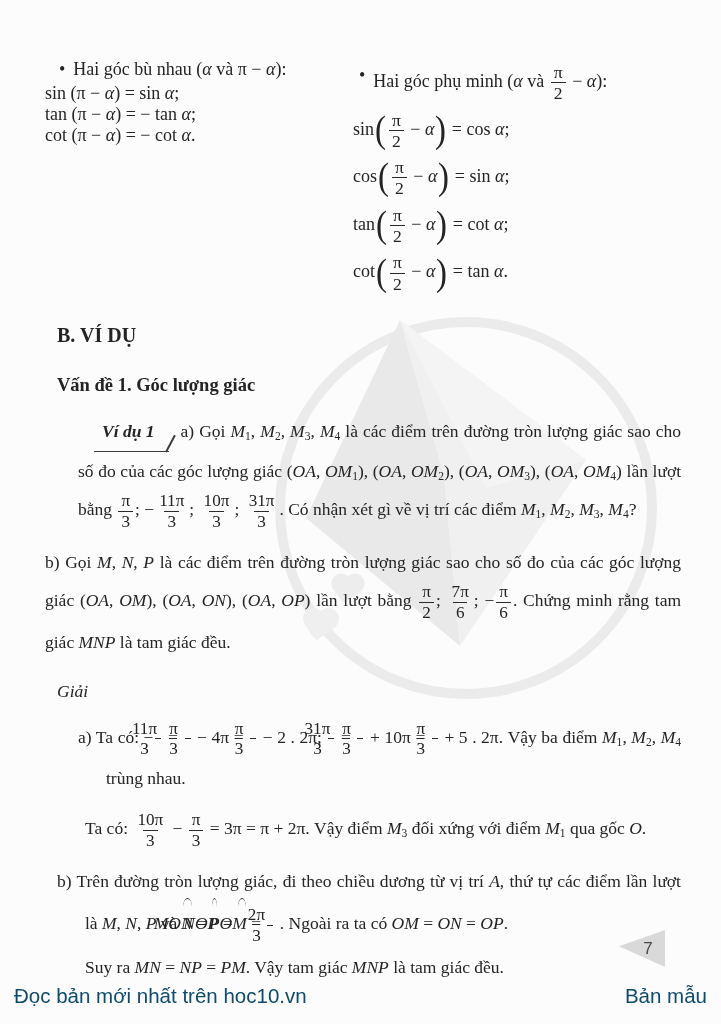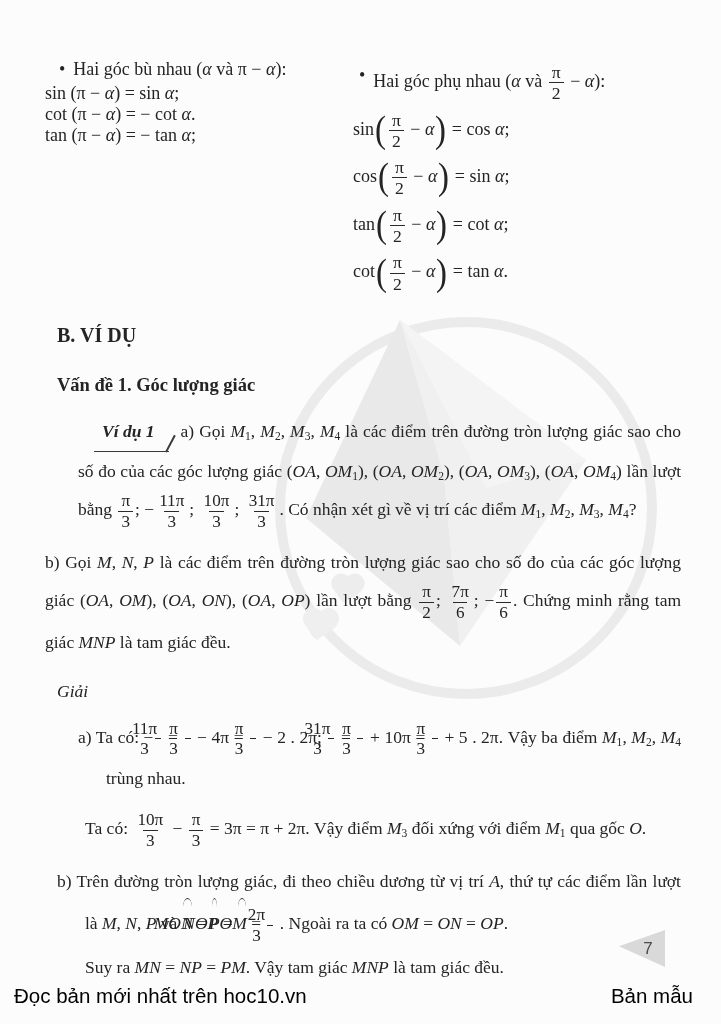--- a/index.html
+++ b/index.html
@@ -74,23 +74,23 @@
     background:#d9d9d9;
     clip-path:polygon(0 44%,100% 0,100% 100%);
     display:flex;align-items:center;justify-content:center;
     padding-left:12px;box-sizing:border-box;
     font-family:"Liberation Sans", sans-serif;font-size:17px;color:#4a4a4a;
     z-index:1;
   }
 
   
   .footer{
-    position:absolute;left:14px;right:28px;bottom:16px;
+    position:absolute;left:14px;right:14px;bottom:16px;
     display:flex;justify-content:space-between;align-items:flex-end;
-    font-family:"Liberation Sans", sans-serif;font-size:20.5px;color:#000000;
+    font-family:"Liberation Sans", sans-serif;font-size:20.5px;color:#0c4a6e;
     z-index:1;
   }
 </style>
 </head>
 <body>
 
 <div class="page">
 
   <svg class="watermark" width="432" height="432" viewBox="0 0 432 432" aria-hidden="true">
     <circle cx="218" cy="200" r="186" fill="none" stroke="#ebebeb" stroke-width="10"></circle>
@@ -103,27 +103,27 @@
 
   <div class="content">
 
     <div class="twocol">
       <div class="col-left">
         <div class="bullet-line">
           <span class="bullet">•</span>
           <span><span>Hai góc bù nhau (</span><span class="it">α</span><span> và π − </span><span class="it">α</span><span>):</span></span>
         </div>
         <div class="fline"><span>sin (π − </span><span class="it">α</span><span>) = sin </span><span class="it">α</span><span>;</span></div>
+        <div class="fline"><span>tan (π − </span><span class="it">α</span><span>) = − tan </span><span class="it">α</span><span>;</span></div>
         <div class="fline"><span>cot (π − </span><span class="it">α</span><span>) = − cot </span><span class="it">α</span><span>.</span></div>
-        <div class="fline"><span>tan (π − </span><span class="it">α</span><span>) = − tan </span><span class="it">α</span><span>;</span></div>
       </div>
       <div class="col-right">
         <div class="bullet-line">
           <span class="bullet">•</span>
-          <span><span>Hai góc phụ nhau  (</span><span class="it">α</span><span> và </span><span class="frac">
+          <span><span>Hai góc phụ minh  (</span><span class="it">α</span><span> và </span><span class="frac">
                 <span class="num">π</span>
                 <span class="den">2</span>
               </span><span> − </span><span class="it">α</span><span>):</span></span>
         </div>
         <div class="fline"><span>sin</span><span class="bigp">(</span><span class="frac">
               <span class="num">π</span>
               <span class="den">2</span>
             </span><span> − </span><span class="it">α</span><span class="bigp">)</span><span> = cos </span><span class="it">α</span><span>;</span></div>
         <div class="fline"><span>cos</span><span class="bigp">(</span><span class="frac">
               <span class="num">π</span>

